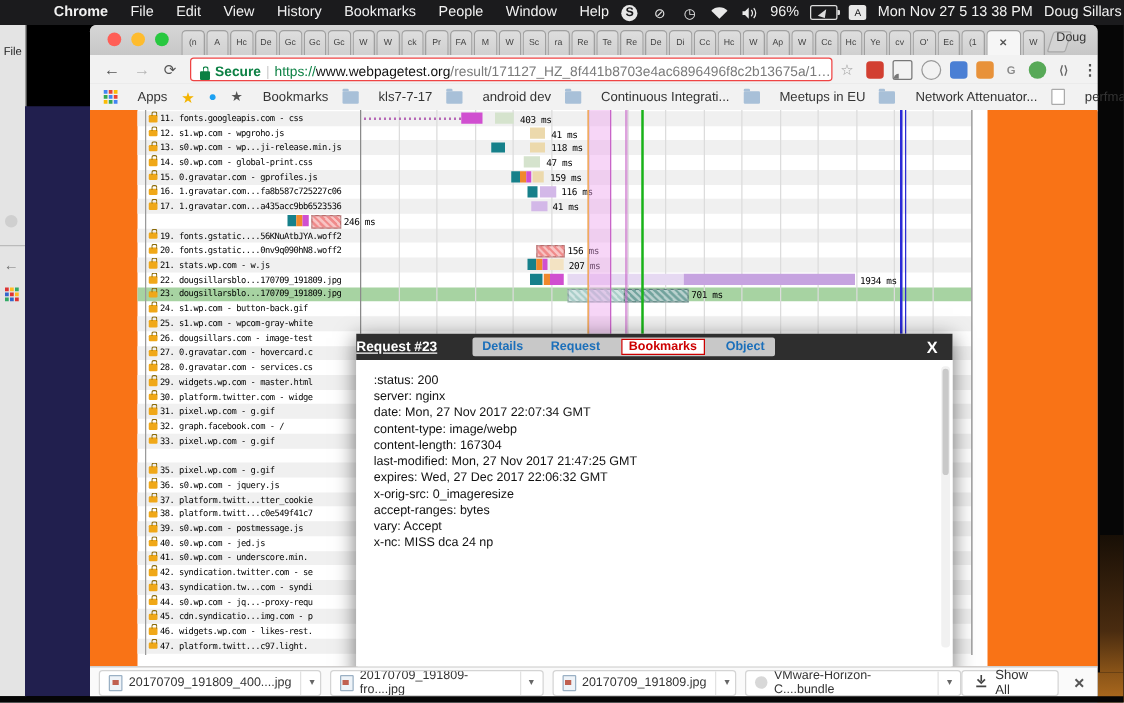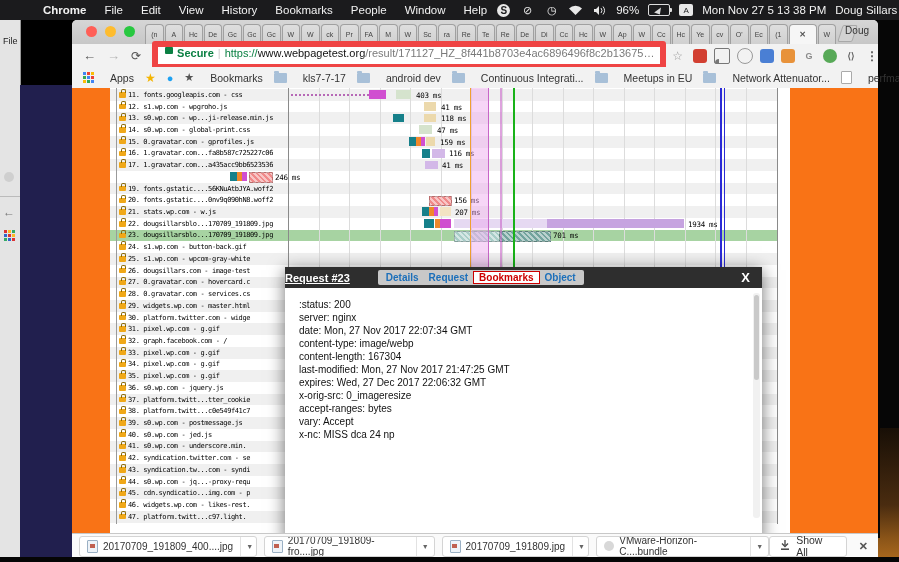--- a/index.html
+++ b/index.html
@@ -50,21 +50,21 @@
   .tab .tab-fav{white-space:nowrap;}
   .tab.active{background:#f6f6f6;width:26px;position:relative;}
   .tab-close{font-size:8px;color:#555;font-weight:bold;}
   .newtab{width:13px;height:15px;margin:0 0 2px 3px;background:#d3d3d3;border:1px solid #a8a8a8;border-radius:2px;transform:skewX(-18deg);}
   .tab-profile{position:absolute;right:9px;top:5px;font-size:10px;color:#333;}
 
   .toolbar{position:absolute;left:0;top:24px;width:100%;height:23px;background:#f2f2f2;display:flex;align-items:center;}
   .nav-btn{font-size:13px;color:#555;margin-left:11px;line-height:1;}
   .nav-btn.fwd{color:#b5b5b5;}
   .reload{font-size:12px;color:#555;margin-left:11px;}
-  .omnibox{margin-left:11px;width:516px;height:17px;background:#fff;border:6px solid #ef4444;border-radius:3px;display:flex;align-items:flex-start;font-size:11px;overflow:hidden;white-space:nowrap;}
+  .omnibox{margin-left:11px;width:516px;height:17px;background:#fff;border:1px solid #ef4444;border-radius:3px;display:flex;align-items:flex-end;font-size:11px;overflow:hidden;white-space:nowrap;}
   .lockpad{width:8px;height:7px;background:#0b8043;border-radius:1px;position:relative;margin:0 4px 0 7px;flex:none;}
   .lockpad:before{content:"";position:absolute;top:-4px;left:1.5px;width:3px;height:4px;border:1.2px solid #0b8043;border-bottom:none;border-radius:3px 3px 0 0;}
   .secure{color:#0b8043;font-weight:bold;margin-right:4px;}
   .url-sep{color:#ccc;margin-right:4px;}
   .url{color:#7a7a7a;overflow:hidden;text-overflow:ellipsis;}
   .url b{color:#111;font-weight:normal;}
   .url .scheme{color:#0b8043;}
   .star{font-size:12px;color:#9a9a9a;margin-left:6px;}
   .extbar{display:flex;align-items:center;gap:7px;margin-left:10px;}
   .ext{width:14px;height:14px;border-radius:3px;display:flex;align-items:center;justify-content:center;font-size:9px;font-weight:bold;}
@@ -108,21 +108,21 @@
   .col-sep{position:absolute;left:178px;top:0;width:1px;height:436px;background:#8a8a8a;}
   .chart-lb{position:absolute;left:6px;top:0;width:1px;height:436px;background:#9a9a9a;}
   .chart-rb{position:absolute;left:667px;top:0;width:1px;height:436px;background:#8a8a8a;}
   .vband{position:absolute;top:0;height:436px;z-index:3;}
   .vline{position:absolute;top:0;height:436px;z-index:3;width:1.5px;}
 
   
   .popup{position:absolute;left:213px;top:179px;width:477px;height:277px;background:#fff;box-shadow:0 3px 16px rgba(0,0,0,.55);z-index:10;}
   .pop-head{position:absolute;left:0;top:0;width:100%;height:21px;background:#2e2e2e;display:flex;align-items:center;}
   .pop-title{color:#fff;font-weight:bold;font-size:11px;text-decoration:underline;margin-left:0;}
-  .pop-tabs{display:flex;gap:0;background:#c8c8c8;padding:2px 3px;margin-left:28px;border-radius:2px;}
+  .pop-tabs{display:flex;gap:12px;background:#c8c8c8;padding:2px 3px;margin-left:28px;border-radius:2px;}
   .pop-tab{font-size:10px;font-weight:bold;color:#1b6fba;padding:0 5px;}
   .pop-tab.active{background:#fff;color:#cc0000;border:1px solid #cc0000;margin:-1px 0;}
   .pop-close{margin-left:auto;margin-right:12px;color:#fff;font-weight:bold;font-size:13px;}
   .pop-body{position:absolute;left:0;top:21px;width:100%;height:256px;background:#fff;overflow:hidden;}
   .hline{font-size:10px;color:#111;line-height:13px;margin-left:14px;white-space:nowrap;}
   .pop-body .hline:first-child{margin-top:10px;}
   .pop-scroll{position:absolute;right:2px;top:26px;width:7px;height:225px;background:#f1f1f1;border-radius:3px;}
   .pop-thumb{position:absolute;left:1px;top:2px;width:5px;height:85px;background:#c9c9c9;border-radius:3px;}
 
   
@@ -621,24 +621,20 @@
               <div class="tl"></div>
             </div>
             <div class="wrow odd">
               <div class="wlabel">
                 <div class="lock"></div>
                 <div>33. pixel.wp.com - g.gif</div>
               </div>
               <div class="tl"></div>
             </div>
             <div class="wrow">
-              <div class="wlabel">
-                <div class="lock"></div>
-                <div>34. pixel.wp.com - g.gif</div>
-              </div>
               <div class="tl"></div>
             </div>
             <div class="wrow odd">
               <div class="wlabel">
                 <div class="lock"></div>
                 <div>35. pixel.wp.com - g.gif</div>
               </div>
               <div class="tl"></div>
             </div>
             <div class="wrow">

